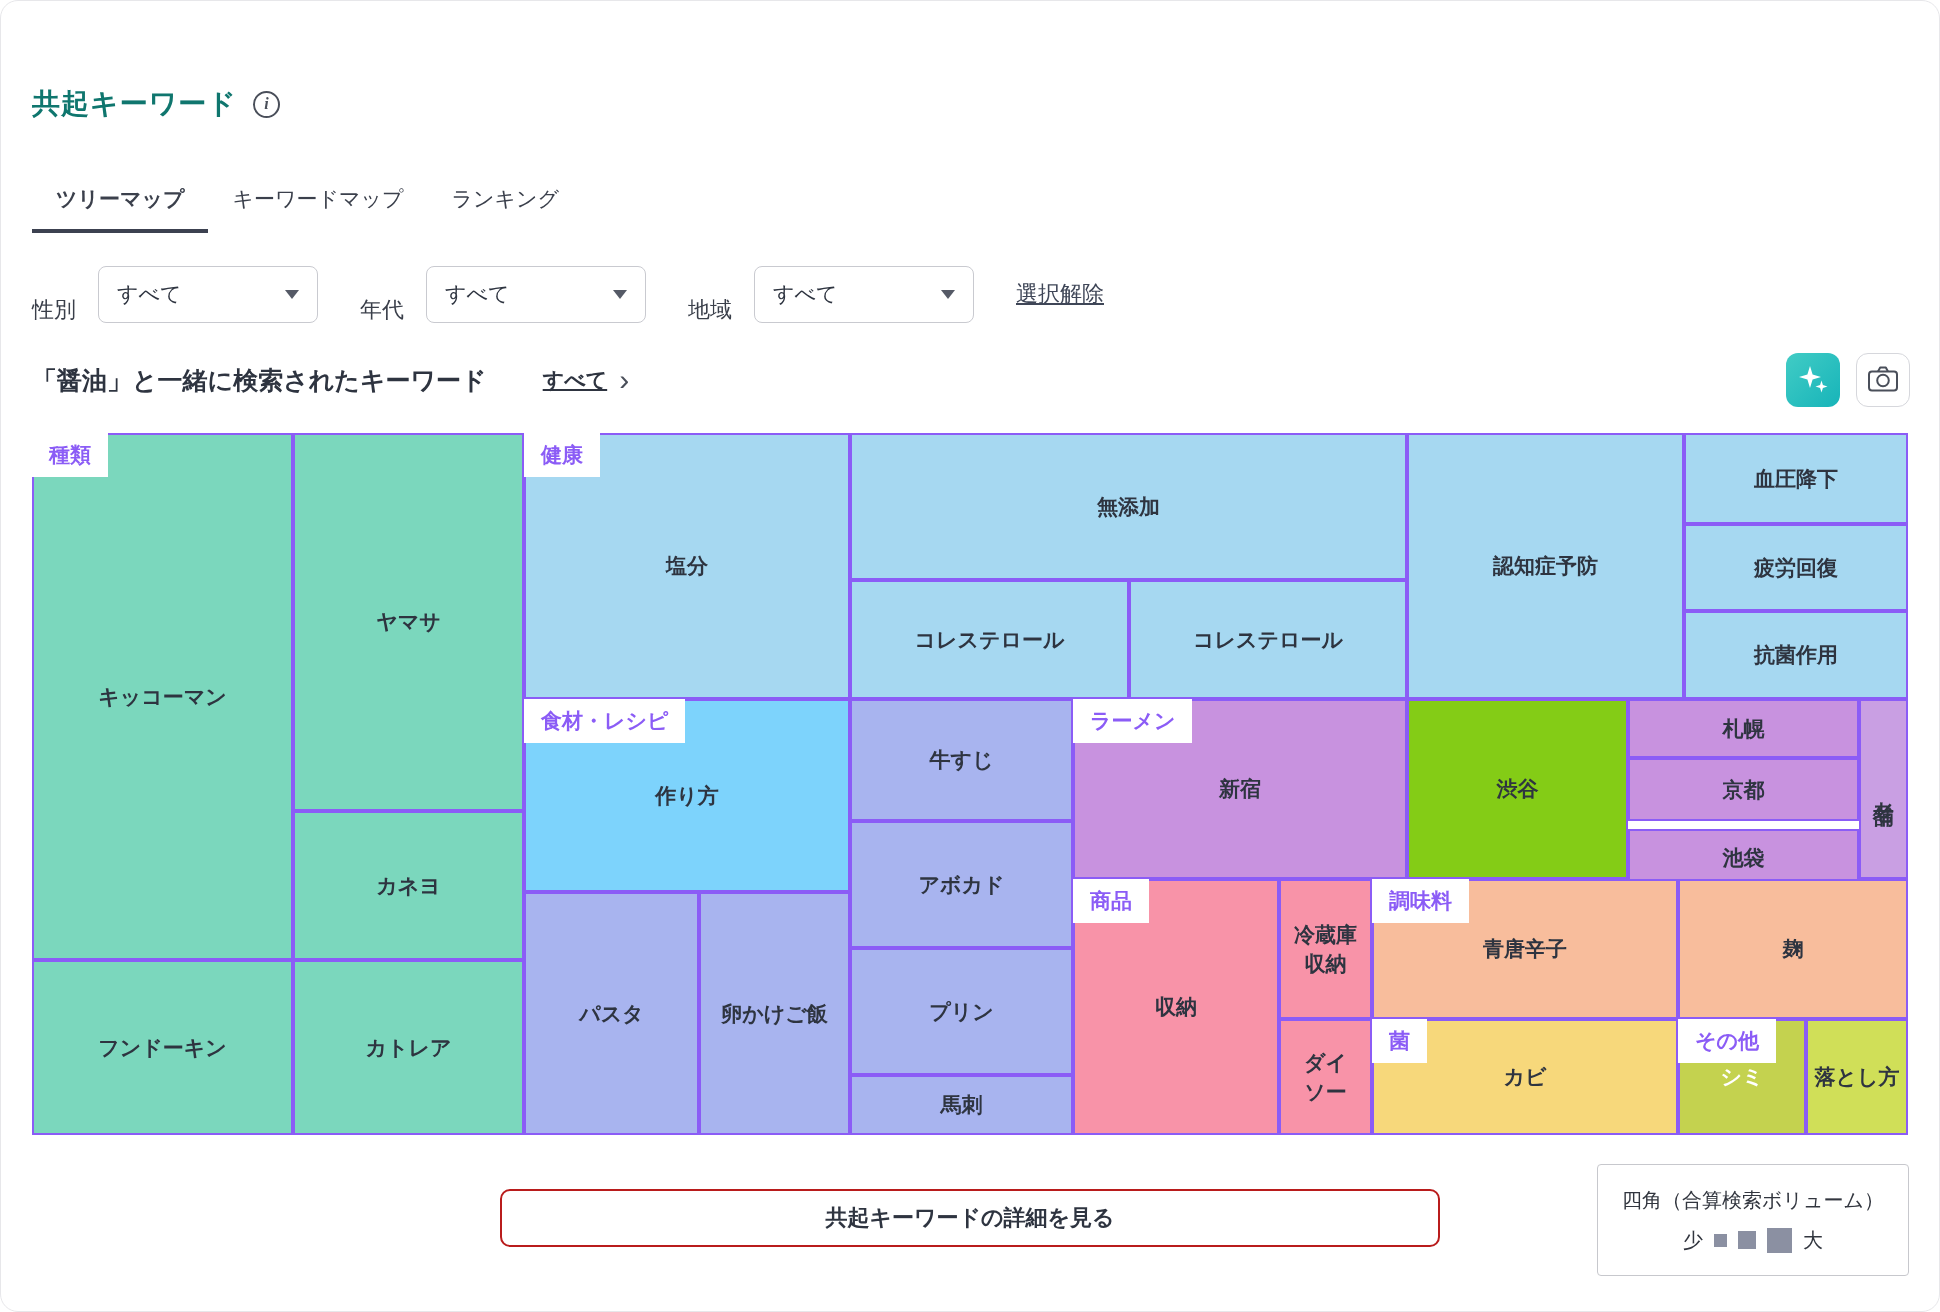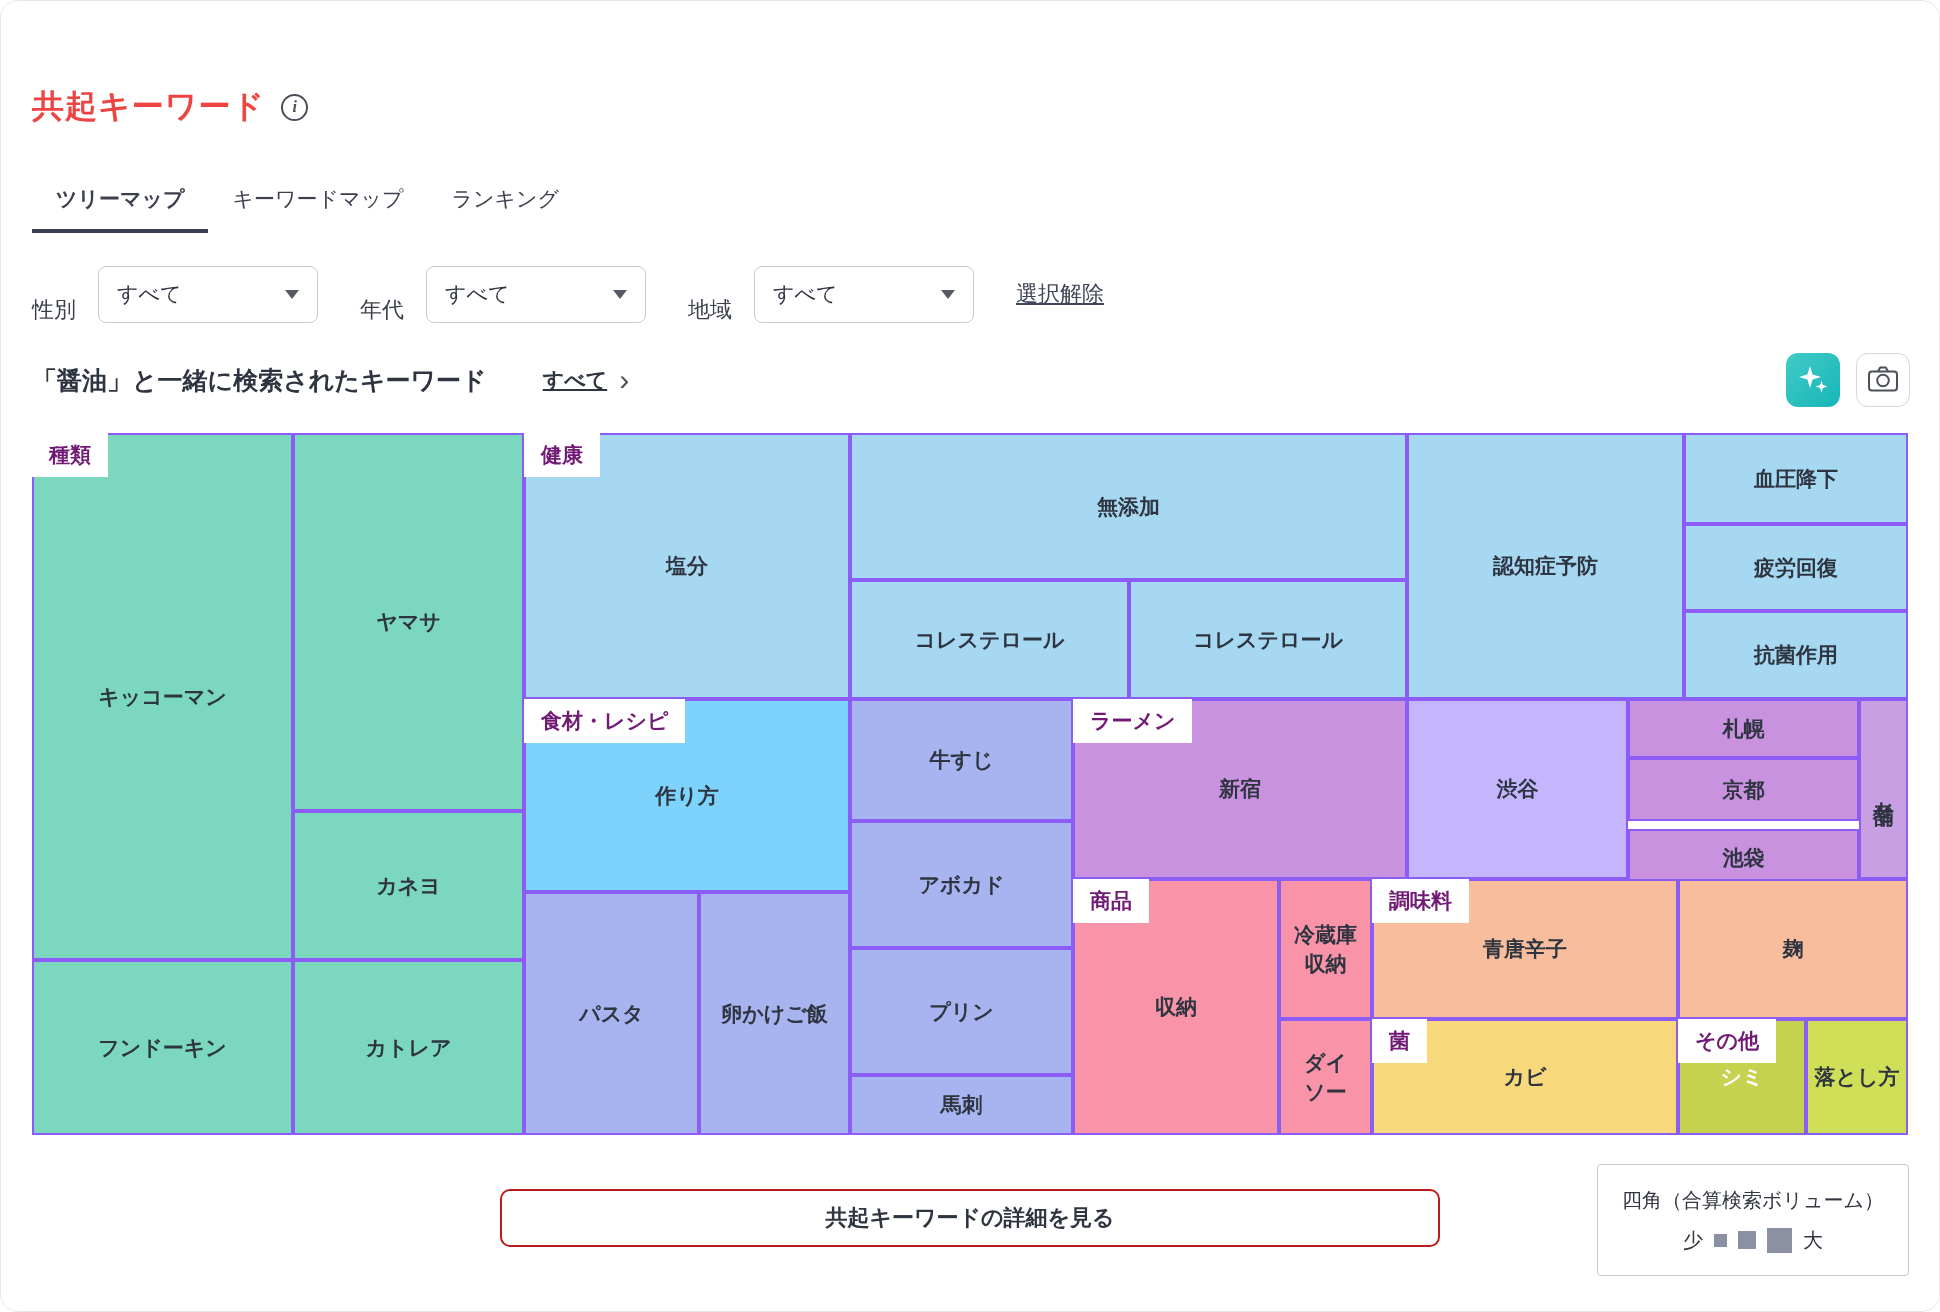--- a/index.html
+++ b/index.html
@@ -2,21 +2,21 @@
 <html><head>
 <meta charset="utf-8">
 <style>
   * { margin:0; padding:0; box-sizing:border-box; }
   html,body { background:#ffffff; }
   body { width:1940px; height:1312px; font-family:"Liberation Sans","DejaVu Sans",sans-serif; color:#2e3440; }
   .page { position:relative; width:1940px; height:1312px; background:#fff; border:1px solid #e7e7ea; border-radius:18px; overflow:hidden; }
 
   
   .header { position:absolute; left:31px; top:84px; display:flex; align-items:center; gap:16px; }
-  .page-title { font-size:32px; font-weight:700; color:#ef4444; letter-spacing:1px; }
+  .page-title { font-size:28px; font-weight:700; color:#0f766e; letter-spacing:1px; }
   .info-icon { width:27px; height:27px; border:2px solid #4a4f5a; border-radius:50%; display:flex; align-items:center; justify-content:center; font-family:"Liberation Serif","DejaVu Serif",serif; font-style:italic; font-weight:700; font-size:16px; color:#4a4f5a; cursor:pointer; }
 
   
   .tabs { position:absolute; left:31px; top:170px; display:flex; }
   .tab { font-size:21px; color:#3b404c; padding:14px 24px 16px; cursor:pointer; border-bottom:4px solid transparent; }
   .tab.active { font-weight:700; border-bottom-color:#3c4150; }
 
   
   .filters { position:absolute; left:31px; top:262px; display:flex; align-items:center; }
   .filter-label { font-size:22px; color:#3a3f4a; margin-right:22px;margin-top:32px; }
@@ -31,21 +31,21 @@
   .see-all-chevron { margin-left:12px; font-size:30px; line-height:1; color:#4a4f5a; font-weight:400; }
   .icon-btns { margin-left:auto; display:flex; gap:16px; }
   .sparkle-btn { width:54px; height:54px; border:none; border-radius:12px; background:linear-gradient(135deg,#41ccc5,#17b4b9); display:flex; align-items:center; justify-content:center; cursor:pointer; }
   .camera-btn { width:54px; height:54px; border-radius:12px; background:#fff; border:1px solid #d6d7dc; display:flex; align-items:center; justify-content:center; cursor:pointer; }
 
   
   .treemap { position:absolute; left:31px; top:432px; width:1876px; height:702px; }
   .cell { position:absolute; border:2px solid #8b5cf6; display:flex; align-items:center; justify-content:center; text-align:center; font-size:21px; font-weight:700; color:#2e3440; line-height:1.4; cursor:pointer; }
   .cell span { white-space:pre-line; }
   .cell.vertical span { writing-mode:vertical-rl; letter-spacing:4px; }
-  .group-tag { position:absolute; background:#fff; padding:8px 17px; font-size:21px; font-weight:700; color:#701a75; z-index:2; pointer-events:none; }
+  .group-tag { position:absolute; background:#fff; padding:8px 17px; font-size:21px; font-weight:700; color:#8b5cf6; z-index:2; pointer-events:none; }
 
   
   .detail-btn { position:absolute; left:50%; transform:translateX(-50%); top:1188px; width:940px; height:58px; background:#fff; border:2px solid #b91c1c; border-radius:10px; font-size:22px; font-weight:700; color:#2e3440; font-family:inherit; cursor:pointer; }
   .legend { position:absolute; left:1596px; top:1163px; width:312px; height:112px; background:#fff; border:1px solid #c7c8cd; border-radius:4px; display:flex; flex-direction:column; align-items:center; justify-content:center; gap:13px; }
   .legend-title { font-size:20px; color:#32363f; }
   .legend-scale { display:flex; align-items:center; gap:11px; font-size:20px; color:#32363f; }
   .legend-sq { background:#8b90a2; display:inline-block; }
   .sq1 { width:13px; height:13px; } .sq2 { width:18px; height:18px; } .sq3 { width:25px; height:25px; }
 </style>
 </head>
@@ -168,21 +168,21 @@
       <div class="cell" style="left: 492px; top: 459px; width: 175px; height: 243px; background: rgb(168, 180, 239);">
         <span>パスタ</span>
       </div>
       <div class="cell" style="left: 667px; top: 459px; width: 151px; height: 243px; background: rgb(168, 180, 239);">
         <span>卵かけご飯</span>
       </div>
       <div class="group-tag" style="left: 492px; top: 266px;">食材・レシピ</div>
       <div class="cell" style="left: 1041px; top: 266px; width: 334px; height: 180px; background: rgb(200, 146, 223);">
         <span>新宿</span>
       </div>
-      <div class="cell" style="left: 1375px; top: 266px; width: 221px; height: 180px; background: #c4b5fd;">
+      <div class="cell" style="left: 1375px; top: 266px; width: 221px; height: 180px; background: #84cc16;">
         <span>渋谷</span>
       </div>
       <div class="cell" style="left: 1596px; top: 266px; width: 231px; height: 59px; background: rgb(200, 146, 223);">
         <span>札幌</span>
       </div>
       <div class="cell" style="left: 1596px; top: 325px; width: 231px; height: 63px; background: rgb(200, 146, 223);">
         <span>京都</span>
       </div>
       <div class="cell" style="left: 1596px; top: 396px; width: 231px; height: 58px; background: rgb(200, 146, 223);">
         <span>池袋</span>

